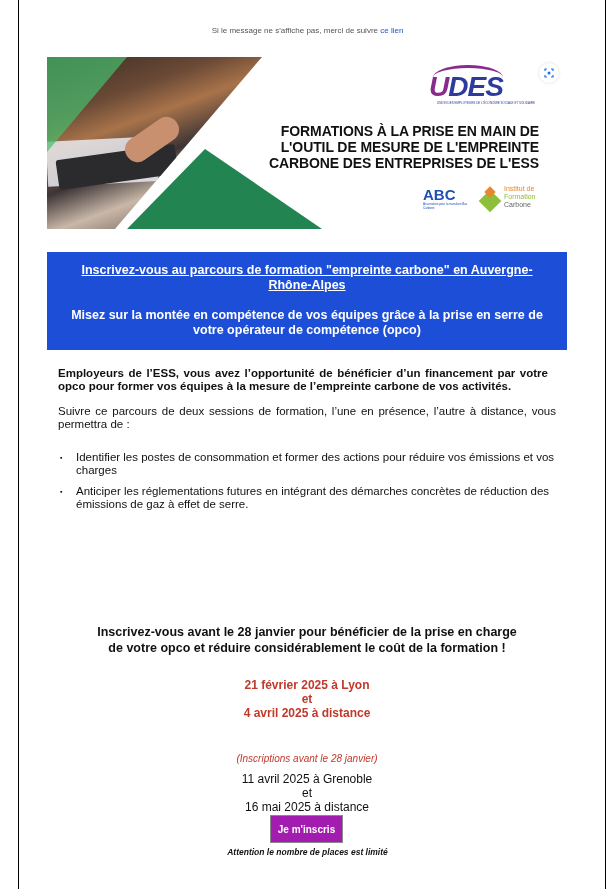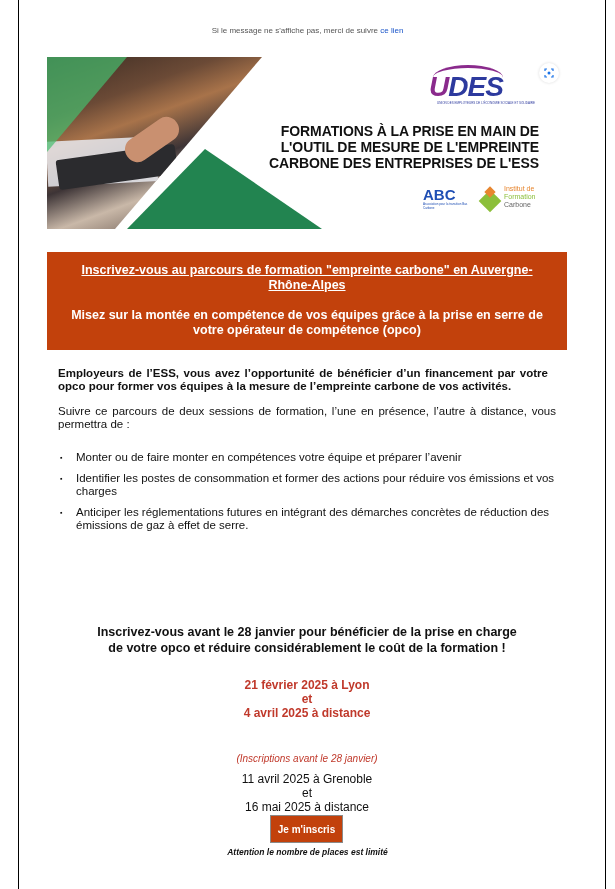--- a/index.html
+++ b/index.html
@@ -28,35 +28,35 @@
   .abc{position:absolute;left:376px;top:130px;width:50px;text-align:left;}
   .abc .w{font-size:15px;font-weight:bold;color:#1f4fb4;line-height:15px;}
   .abc .s{font-size:3px;color:#1f4fb4;line-height:4px;}
   .ifc{position:absolute;left:435px;top:128px;width:60px;height:40px;}
   .ifc .ic{position:absolute;left:0;top:8px;width:16px;height:16px;background:#8cbf3a;transform:rotate(45deg);}
   .ifc .ic2{position:absolute;left:4px;top:3px;width:8px;height:8px;background:#e7862f;transform:rotate(45deg);}
   .ifc .t{position:absolute;left:22px;top:0;font-size:7px;line-height:8px;}
   .ifc .t .a{color:#e7862f;}
   .ifc .t .b{color:#8cbf3a;}
   .ifc .t .c{color:#666;}
-  .greenbox{position:absolute;left:47px;top:252px;width:520px;height:98px;background:#c2410c;color:#fff;text-align:center;font-weight:bold;font-size:12.5px;line-height:15px;box-sizing:border-box;padding:11px 14px 0 14px;}
+  .greenbox{position:absolute;left:47px;top:252px;width:520px;height:98px;background:#1d4ed8;color:#fff;text-align:center;font-weight:bold;font-size:12.5px;line-height:15px;box-sizing:border-box;padding:11px 14px 0 14px;}
   .greenbox .link{text-decoration:underline;display:block;margin-bottom:15px;}
   .content{position:absolute;left:58px;top:367px;width:498px;font-size:11.5px;line-height:13px;text-align:justify;}
   .intro{font-weight:bold;margin:0 8px 12px 0;}
   .p{margin:0;}
   ul{margin:20px 0 0 0;padding:0 0 0 18px;list-style:none;}
   ul li{position:relative;margin:0 0 8px 0;padding-left:0;text-align:left;}
   ul li:before{content:"\25AA";position:absolute;left:-16px;top:0;font-size:7px;}
   .p2{margin-top:18px;}
   .cta-text{position:absolute;left:58px;top:624px;width:498px;text-align:center;font-weight:bold;font-size:12.5px;line-height:16px;}
   .dates{position:absolute;left:58px;top:678px;width:498px;text-align:center;font-size:12px;line-height:14px;}
   .red{color:#c0392b;font-weight:bold;}
   .note{font-style:italic;font-size:10px;line-height:11px;margin-top:33px;}
   .gap{height:8px;}
-  .btn{position:absolute;left:270px;top:815px;width:73px;height:28px;background:#c2410c;color:#fff;font-weight:bold;font-size:10px;border:1px solid #8a8a8a;box-sizing:border-box;display:flex;align-items:center;justify-content:center;cursor:pointer;}
+  .btn{position:absolute;left:270px;top:815px;width:73px;height:28px;background:#a21caf;color:#fff;font-weight:bold;font-size:10px;border:1px solid #8a8a8a;box-sizing:border-box;display:flex;align-items:center;justify-content:center;cursor:pointer;}
   .warn{position:absolute;left:0;top:847px;width:615px;text-align:center;font-style:italic;font-weight:bold;font-size:8.5px;}
 </style>
 </head>
 <body>
 
 <div class="frame"></div>
 
 <div class="preheader">
   <span>Si le message ne s'affiche pas, merci de suivre </span><a href="#">ce lien</a>
 </div>
@@ -106,21 +106,20 @@
 
 <div class="greenbox">
   <a class="link" href="#" style="color:#fff">Inscrivez-vous au parcours de formation "empreinte carbone" en Auvergne-Rhône-Alpes</a>
   <div>Misez sur la montée en compétence de vos équipes grâce à la prise en serre de votre opérateur de compétence (opco)</div>
 </div>
 
 <div class="content">
   <p class="intro">Employeurs de l’ESS, vous avez l’opportunité de bénéficier d’un financement par votre opco pour former vos équipes à la mesure de l’empreinte carbone de vos activités.</p>
   <p class="p">Suivre ce parcours de deux sessions de formation, l’une en présence, l’autre à distance, vous permettra de :</p>
   <ul>
-    <li>Monter ou de faire monter en compétences votre équipe et préparer l’avenir</li>
     <li>Identifier les postes de consommation et former des actions pour réduire vos émissions et vos charges</li>
     <li>Anticiper les réglementations futures en intégrant des démarches concrètes de réduction des émissions de gaz à effet de serre.</li>
   </ul>
 </div>
 
 <div class="cta-text">
   <div>Inscrivez-vous avant le 28 janvier pour bénéficier de la prise en charge</div>
   <div>de votre opco et réduire considérablement le coût de la formation !</div>
 </div>
 

